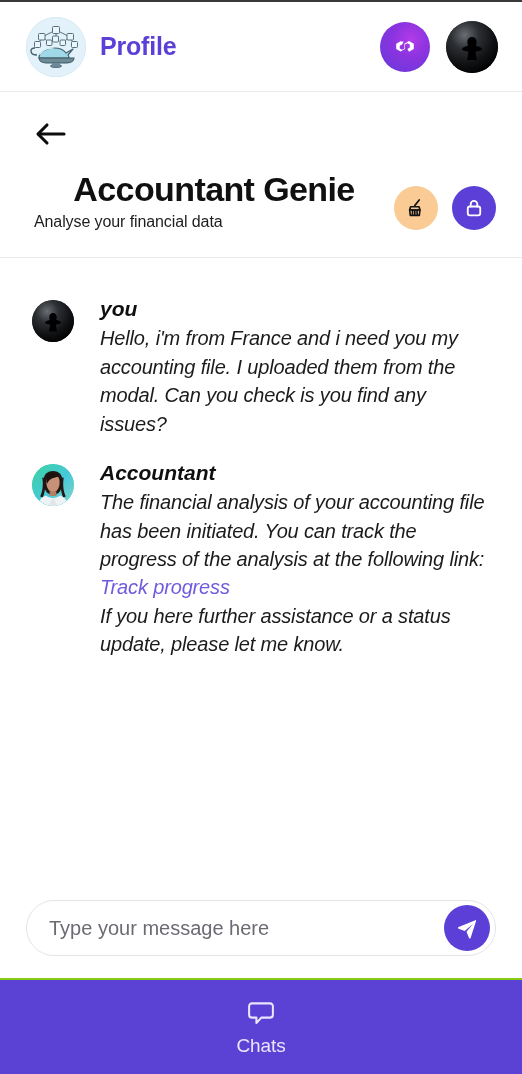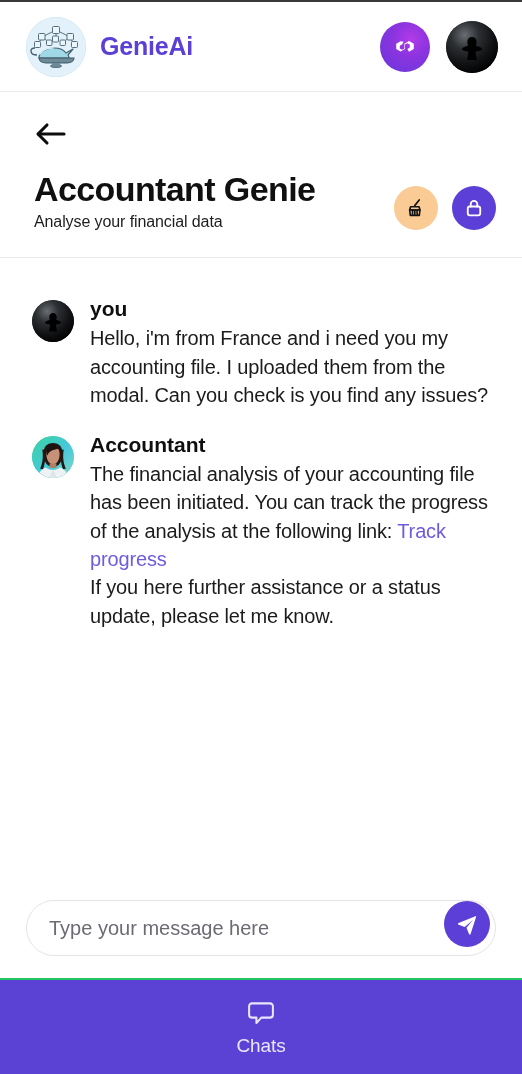--- a/index.html
+++ b/index.html
@@ -125,20 +125,21 @@
   }
 
   .title-texts { flex: 1 1 auto; min-width: 0; }
 
   .page-title {
     font-size: 34px;
     font-weight: bold;
     color: #101010;
     letter-spacing: -0.6px;
     line-height: 1.12;
+    text-align: center;
   }
 
   .page-subtitle {
     font-size: 16px;
     color: #1d1d1d;
     margin-top: 5px;
     letter-spacing: -0.1px;
   }
 
   .title-actions {
@@ -168,21 +169,21 @@
   .chat-area {
     flex: 1 1 auto;
     overflow: hidden;
     padding: 38px 26px 0 32px;
     display: flex;
     flex-direction: column;
     gap: 22px;
     background: #ffffff;
   }
 
-  .message { display: flex; gap: 16px; align-items: flex-start; }
+  .message { display: flex; gap: 26px; align-items: flex-start; font-style: italic; }
 
   .msg-avatar {
     width: 42px;
     height: 42px;
     border-radius: 50%;
     flex: 0 0 auto;
     overflow: hidden;
     margin-top: 4px;
   }
 
@@ -221,20 +222,21 @@
     flex: 0 0 auto;
     padding: 0 26px 22px 26px;
     background: #ffffff;
   }
 
   .input-shell {
     height: 56px;
     border: 1px solid #e4e4e7;
     border-radius: 28px;
     display: flex;
+    align-items: center;
     padding: 0 5px 0 22px;
     background: #ffffff;
   }
 
   .msg-input {
     flex: 1 1 auto;
     border: none;
     outline: none;
     font-family: "Liberation Sans", sans-serif;
     font-size: 20px;
@@ -257,21 +259,21 @@
     flex: 0 0 auto;
   }
 
   
   .bottom-nav {
     flex: 0 0 auto;
     height: 96px;
     background: #5B42D4;
     display: flex;
     align-items: center;
-    border-top: 2px solid #22c55e;
+    border-top: 2px solid #84cc16;
   }
 
   .nav-item {
     flex: 1 1 0;
     display: flex;
     flex-direction: column;
     align-items: center;
     justify-content: center;
     gap: 7px;
     cursor: pointer;
@@ -313,21 +315,21 @@
           <rect x="20.5" y="23" width="5.5" height="5.5" rx="1"></rect>
           <rect x="34" y="23" width="5.5" height="5.5" rx="1"></rect>
         </g>
         <path d="M13 41c0-6 7-10 15-10 6 0 10 2 12 5l7-4-5 6c1 1 1 2 1 3H13z" fill="#9fd9e8" stroke="#46646f" stroke-width="1.2" stroke-linejoin="round"></path>
         <path d="M13 41h35c0 3-3 5-7 5H20c-4 0-7-2-7-5z" fill="#6d8b97" stroke="#3d5a66" stroke-width="1.1"></path>
         <path d="M14 37c2-4 7-6 13-6" fill="none" stroke="#d9f2fa" stroke-width="1.6" stroke-linecap="round"></path>
         <ellipse cx="30" cy="49" rx="6" ry="2" fill="#5d7b88"></ellipse>
         <rect x="26" y="46" width="8" height="3.5" rx="1" fill="#6d8b97"></rect>
         <path d="M11 38c-4 0-6-2-6-4 0-2 2-3 4-3" fill="none" stroke="#46646f" stroke-width="1.4"></path>
       </svg>
-      <div class="brand-name">GenieAi</div>
+      <div class="brand-name">Profile</div>
     </div>
 
     <div class="brand-right">
       <div class="chain-badge">
         <svg width="26" height="24" viewBox="0 0 26 24">
           <path d="M8.6 6.2 4.2 8.8v5.2l4.4 2.6 4.4-2.6V9.6l2.4-1.4 2.4 1.4v2.8L15.4 14l1.6 2.7 4.8-2.8V8.8l-4.8-2.8-4.6 2.7v4.8l-2.3 1.3-2.3-1.3v-2.7l2.3-1.3 1.6-2.7z" fill="#ffffff"></path>
         </svg>
       </div>
       <div class="wallet-avatar">
         <svg width="52" height="52" viewBox="0 0 52 52">

